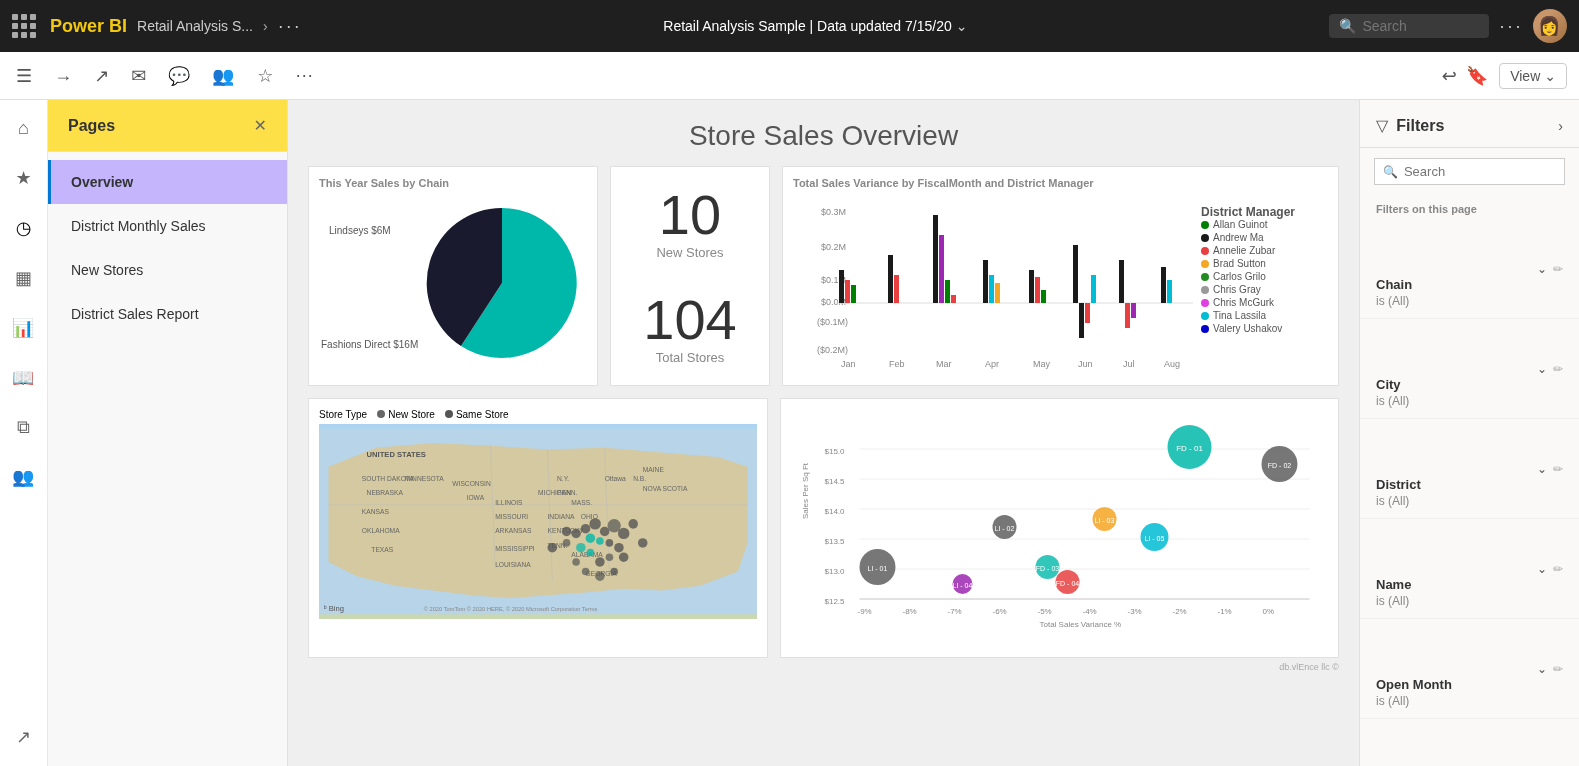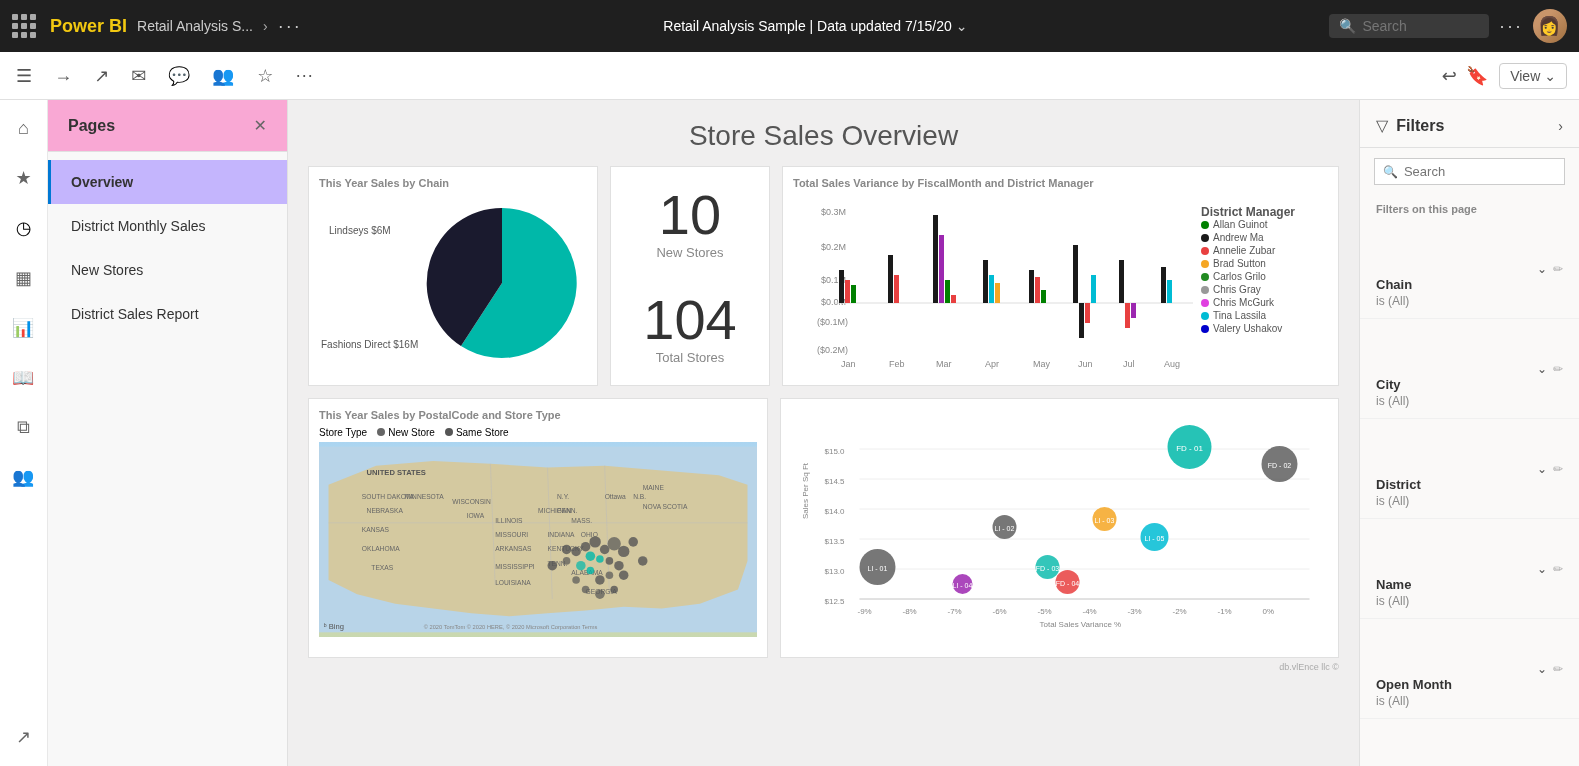--- a/index.html
+++ b/index.html
@@ -54,21 +54,21 @@
     .sidebar-icon.active { color: #000; }
     .sidebar-icon-bottom { margin-top: auto; }
 
     
     .pages-panel {
       width: 240px; background: #f8f8f8; border-right: 1px solid #e0e0e0;
       padding: 0;
     }
     .pages-header {
       display: flex; align-items: center; justify-content: space-between;
-      padding: 16px 20px; border-bottom: 1px solid #e0e0e0; background: #f9a8d4;
+      padding: 16px 20px; border-bottom: 1px solid #e0e0e0; background: #fde047;
     }
     .pages-title { font-size: 16px; font-weight: 600; color: #333; }
     .pages-close { color: #666; font-size: 16px; cursor: pointer; }
     .pages-list { padding: 8px 0; }
     .page-item {
       padding: 14px 20px; cursor: pointer; font-size: 14px; color: #333;
       border-left: 3px solid transparent;
     }
     .page-item.active {
       background: #c4b5fd; border-left: 3px solid #0078d4; font-weight: 700;
@@ -348,21 +348,20 @@
                 <span>Valery Ushakov</span>
               </div>
           </div>
         </div>
       </div>
     </div>
 
     <div style="display:flex; gap:12px; height:260px;">
 
       <div class="chart-card" style="width:460px; flex-shrink:0;">
-        <div class="chart-card-title">This Year Sales by PostalCode and Store Type</div>
         <div class="store-type-legend">
           <span>Store Type</span>
           <span><span class="store-type-dot" style="background:#666;"></span>New Store</span>
           <span><span class="store-type-dot" style="background:#555;"></span>Same Store</span>
         </div>
         <div class="map-placeholder" style="height:195px; position:relative; overflow:hidden;">
 
           <svg width="100%" height="100%" viewBox="0 0 460 195" style="position:absolute; top:0; left:0;">
 
             <rect width="460" height="195" fill="#b8d4e8"></rect>

